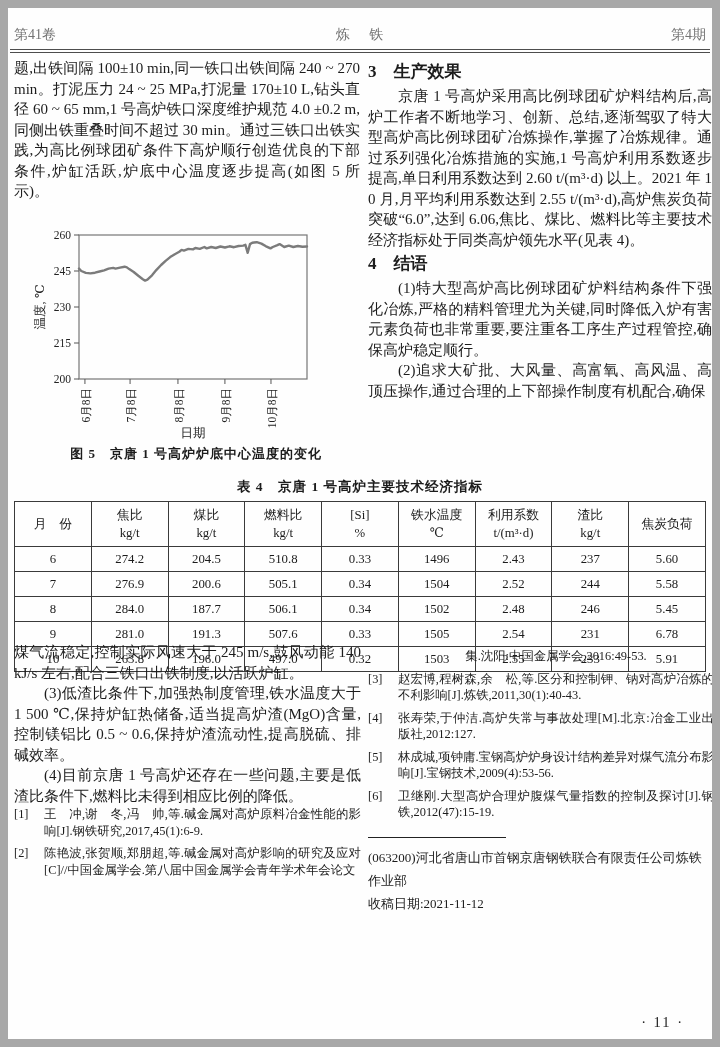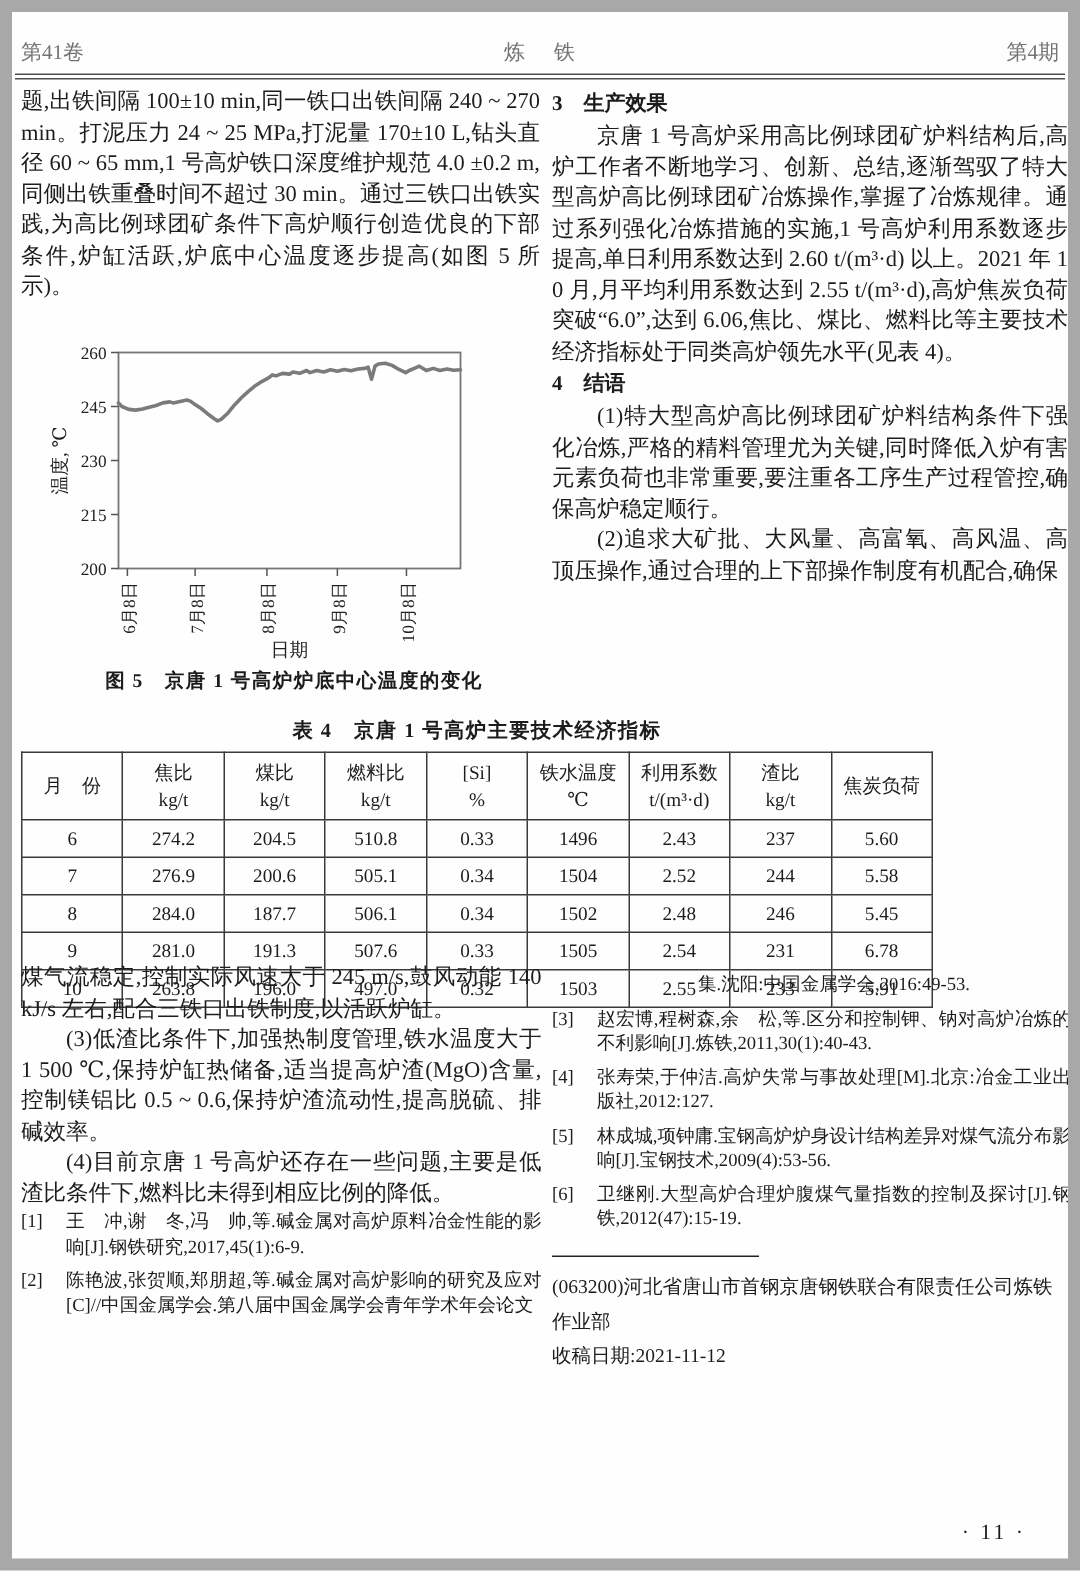--- a/index.html
+++ b/index.html
@@ -6,28 +6,28 @@
   body{width:720px;height:1047px;background:#a8a8a8;font-family:"Liberation Serif","DejaVu Serif",serif;color:#1c1c1c;}
   .page{position:absolute;left:8px;top:8px;width:704px;height:1031px;background:#fefefe;overflow:hidden;}
   
   .jheader{position:absolute;left:6px;top:18px;width:692px;display:flex;justify-content:space-between;font-size:14px;color:#737373;}
   .jheader .center{letter-spacing:8px;}
   .double-rule{position:absolute;left:2px;top:41px;width:700px;height:2px;border-top:1.6px solid #4d4d4d;border-bottom:1.6px solid #4d4d4d;}
   
   .para{font-size:15px;line-height:20.5px;text-align:justify;text-justify:inter-ideograph;word-break:break-all;}
   .col-left-top{position:absolute;left:6px;top:50px;width:346px;}
   .col-right-top{position:absolute;left:360px;top:50px;width:344px;}
-  .sec-heading{font-size:14px;font-weight:bold;margin:2px 0 3px 0;}
+  .sec-heading{font-size:17px;font-weight:bold;margin:2px 0 3px 0;}
   .indent{text-indent:2em;}
   
   .figure{position:absolute;left:22px;top:219px;width:332px;}
   .figure svg{display:block;}
   .fig-caption{font-size:13px;font-weight:bold;text-align:center;margin-top:2px;letter-spacing:1px;}
   
-  .tableblock{position:absolute;left:6px;top:470px;width:608px;}
+  .tableblock{position:absolute;left:6px;top:470px;width:692px;}
   .tbl-title{font-size:13.5px;font-weight:bold;text-align:center;margin-bottom:5px;letter-spacing:1px;}
   table.t4{border-collapse:collapse;width:100%;font-size:12.8px;table-layout:fixed;border-radius:12px;}
   table.t4{border-top:1.8px solid #222;border-bottom:1.8px solid #222;}
   .t4 th,.t4 td{border:1px solid #3a3a3a;text-align:center;vertical-align:middle;padding:2px 1px;font-weight:normal;}
   .t4 th{height:40px;line-height:18px;}
   .t4 td{height:20px;}
   
   .col-left-bottom{position:absolute;left:6px;top:634px;width:347px;}
   .col-right-bottom{position:absolute;left:360px;top:640px;width:346px;}
   .refs-heading{font-size:15.5px;font-weight:bold;margin:6px 0 4px 0;}

